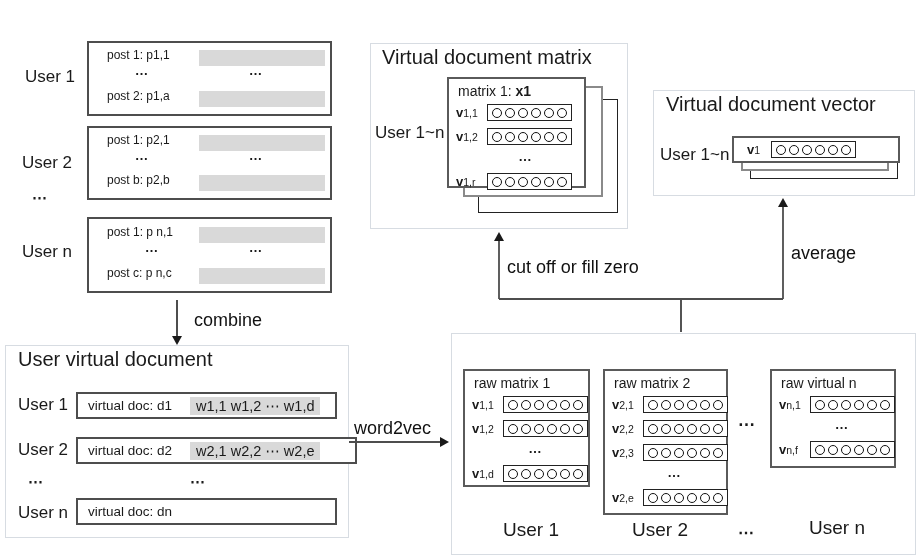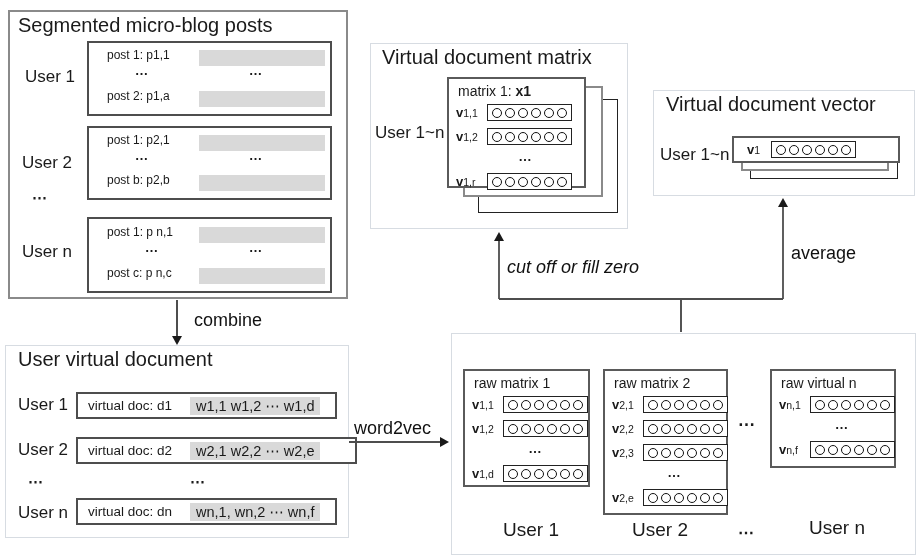--- a/index.html
+++ b/index.html
@@ -35,23 +35,20 @@
   .arrowlabel{position:absolute;font-size:18px;white-space:nowrap;color:#111;}
   svg.arrows{position:absolute;left:0;top:0;width:918px;height:560px;pointer-events:none;}
   .vcardrow{display:flex;align-items:center;height:100%;padding-left:13px;gap:11px;}
   .vcardrow .vlabel{width:auto;flex:0 0 auto;}
 </style>
 </head>
 <body>
 
 <div class="stage">
 
-  <div class="bigbox dark" style="left:8px;top:10px;width:340px;height:289px;">
-    <div class="boxtitle" style="left:8px;top:2px;">Segmented micro-blog posts</div>
-  </div>
   <div class="userlabel" style="left:25px;top:67px;">User 1</div>
   <div class="userlabel" style="left:22px;top:153px;">User 2</div>
   <div class="dots big" style="left:32px;top:189px;">⋯</div>
   <div class="userlabel" style="left:22px;top:242px;">User n</div>
   <div class="dots big" style="left:185px;top:189px;">⋯</div>
 
   <div class="innerbox" style="left:87px;top:41px;width:245px;height:75px;">
     <span class="postline" style="left:18px;top:5px;">post 1: p1,1</span>
     <span class="bar" style="left:110px;top:7px;"></span>
     <span class="dots" style="left:46px;top:23px;">⋯</span>
@@ -153,21 +150,20 @@
   <div class="docrow" style="left:76px;top:392px;width:261px;">
     <span class="doclabel">virtual doc: d1</span>
     <span class="dochl">w1,1 w1,2 ⋯ w1,d</span>
   </div>
   <div class="docrow" style="left:76px;top:437px;width:281px;">
     <span class="doclabel">virtual doc: d2</span>
     <span class="dochl">w2,1 w2,2 ⋯ w2,e</span>
   </div>
   <div class="docrow" style="left:76px;top:498px;width:261px;">
     <span class="doclabel">virtual doc: dn</span>
-    <span class="dochl">wn,1, wn,2 ⋯ wn,f</span>
   </div>
 
   <div class="bigbox" style="left:451px;top:333px;width:465px;height:222px;"></div>
 
   <div class="card" style="left:463px;top:369px;width:127px;height:118px;">
     <div class="cardtitle">raw matrix 1</div>
     <div>
         <div class="vrow">
           <span class="vlabel"><b>v</b><span class="sub">1,1</span></span>
           <span class="cbox">
@@ -297,16 +293,16 @@
     </defs>
     <line x1="177" y1="300" x2="177" y2="336" stroke="#4d4d4d" stroke-width="2" marker-end="url(#ah)"></line>
     <line x1="349" y1="442" x2="440" y2="442" stroke="#4d4d4d" stroke-width="1.8" marker-end="url(#ah)"></line>
     <line x1="681" y1="332" x2="681" y2="298" stroke="#2a2a2a" stroke-width="1.6"></line>
     <line x1="499" y1="299" x2="783" y2="299" stroke="#4d4d4d" stroke-width="1.8"></line>
     <line x1="499" y1="299" x2="499" y2="241" stroke="#4d4d4d" stroke-width="1.8" marker-end="url(#ah)" transform="rotate(0)"></line>
     <line x1="783" y1="299" x2="783" y2="207" stroke="#4d4d4d" stroke-width="1.8" marker-end="url(#ah)"></line>
   </svg>
   <div class="arrowlabel" style="left:194px;top:310px;">combine</div>
   <div class="arrowlabel" style="left:354px;top:418px;">word2vec</div>
-  <div class="arrowlabel" style="left:507px;top:257px;font-style:italic;">cut off or fill zero</div>
+  <div class="arrowlabel" style="left:507px;top:257px;">cut off or fill zero</div>
   <div class="arrowlabel" style="left:791px;top:243px;">average</div>
 
 </div>
 
 </body></html>

